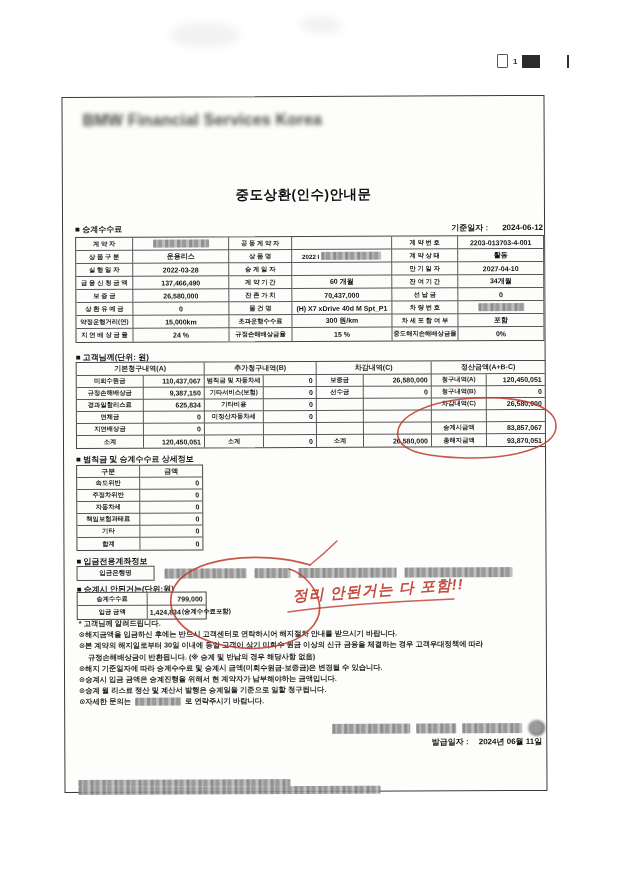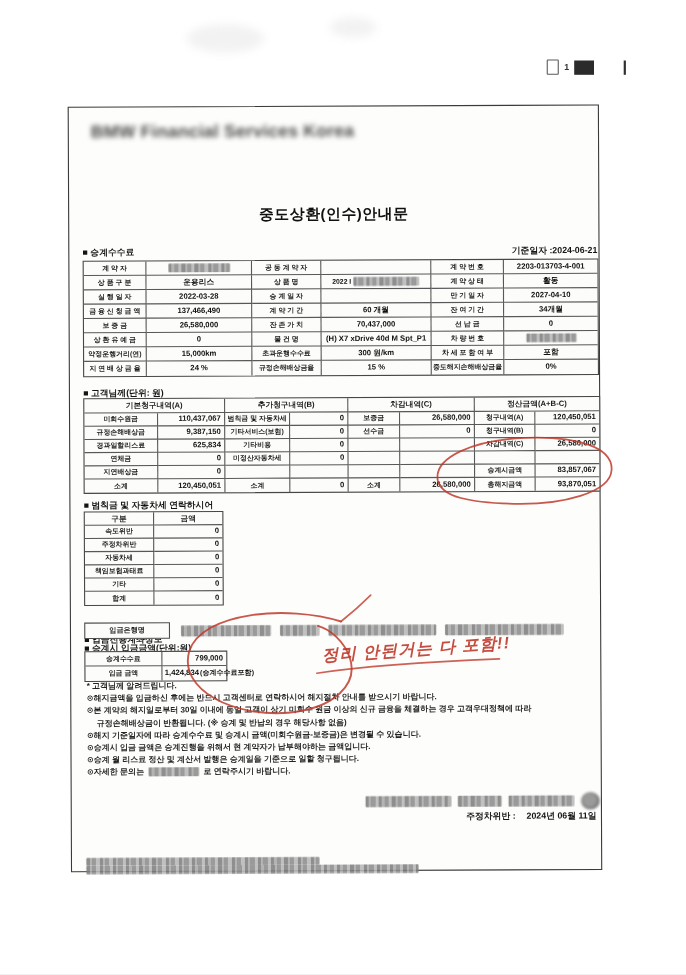--- a/index.html
+++ b/index.html
@@ -15,21 +15,21 @@
 
   
   .doc{position:absolute;left:63px;top:96px;width:481px;height:694px;border:1.4px solid #3a3a3a;
        background:#fdfdfb;transform:rotate(-0.25deg);}
   .logo{position:absolute;left:20px;top:14px;font-size:16px;font-weight:800;color:#454545;
         letter-spacing:.2px;filter:blur(2.3px);white-space:nowrap;}
   .title{position:absolute;top:89px;left:0;width:100%;text-align:center;font-size:13.5px;
          font-weight:800;letter-spacing:.5px;color:#101010;}
   .sh{position:absolute;left:12px;font-size:8px;font-weight:800;color:#141414;white-space:nowrap;}
   .sec1{display:flex;justify-content:space-between;width:468px;}
-  .bd-label{}
+  .bd-label{margin-right:14px;}
 
   .grid{position:absolute;display:grid;border:1px solid #474747;background:#fcfcfa;}
   .grid>.c{border-right:1px solid #585858;border-bottom:1px solid #585858;display:flex;
            align-items:center;justify-content:center;overflow:hidden;white-space:nowrap;}
   .c.l{font-size:6.3px;font-weight:700;color:#1a1a1a;}
   .c.v{font-size:7px;font-weight:700;color:#111;}
   .c.r{justify-content:flex-end;padding-right:3px;font-size:7px;font-weight:700;color:#111;}
   .c.h{font-size:7px;font-weight:800;}
   .c .small{font-size:6.2px;}
 
@@ -97,21 +97,21 @@
   </div>
 
   <div class="doc">
 
     <div class="logo">BMW Financial Services Korea</div>
     <div class="title">중도상환(인수)안내문</div>
 
     <div class="sh sec1" style="top:126px;">
       <span>■ 승계수수료</span>
       <span>
-        <span class="bd-label">기준일자 :</span><span>2024-06-21</span>
+        <span class="bd-label">기준일자 :</span><span>2024-06-12</span>
       </span>
     </div>
 
     <div class="grid ctable">
       <div class="c l">계 약 자</div>
       <div class="c v">
           <span class="chip" style="width:56px"></span>
         </div>
       <div class="c l">공 동 계 약 자</div>
       <div class="c v"></div>
@@ -229,52 +229,52 @@
       <div class="c l">소계</div>
       <div class="c r">120,450,051</div>
       <div class="c l">소계</div>
       <div class="c r">0</div>
       <div class="c l">소계</div>
       <div class="c r">26,580,000</div>
       <div class="c l">총해지금액</div>
       <div class="c r">93,870,051</div>
     </div>
 
-    <div class="sh" style="top:356px;">■ 범칙금 및 자동차세 연락하시어</div>
+    <div class="sh" style="top:356px;">■ 범칙금 및 승계수수료 상세정보</div>
 
     <div class="grid ftable">
       <div class="c h">구분</div>
       <div class="c h">금액</div>
       <div class="c l">속도위반</div>
       <div class="c r">0</div>
       <div class="c l">주정차위반</div>
       <div class="c r">0</div>
       <div class="c l">자동차세</div>
       <div class="c r">0</div>
       <div class="c l">책임보험과태료</div>
       <div class="c r">0</div>
       <div class="c l">기타</div>
       <div class="c r">0</div>
       <div class="c l">합계</div>
       <div class="c r">0</div>
     </div>
 
-    <div class="sh" style="top:458px;margin-top:20px;">■ 입금전용계좌정보</div>
+    <div class="sh" style="top:458px;">■ 입금전용계좌정보</div>
 
     <div class="bankrow">
       <div class="bankcell">입금은행명</div>
       <div class="bankchips">
         <span class="chip tall" style="width:82px"></span>
         <span class="chip tall" style="width:36px"></span>
         <span class="chip tall" style="width:98px"></span>
         <span class="chip tall" style="width:108px"></span>
       </div>
     </div>
 
-    <div class="sh" style="top:486px;">■ 승계시 입금금액(단위:원)</div>
+    <div class="sh" style="top:486px;">■ 승계시 안된거는(단위:원)</div>
 
     <div class="grid ptable">
       <div class="c l">승계수수료</div>
       <div class="c r">799,000</div>
       <div class="c l">입금 금액</div>
       <div class="c v ovf">
         <span>1,424,834</span>
           <span class="sfx">(승계수수료포함)</span>
       </div>
     </div>
@@ -295,21 +295,21 @@
     </div>
 
     <div class="companyline">
       <span class="chip tall" style="width:78px"></span>
       <span class="chip tall" style="width:40px"></span>
       <span class="chip tall" style="width:60px"></span>
       <span class="stamp"></span>
     </div>
 
     <div class="issue">
-      <span>주정차위반 :</span><span class="gap"></span><span>2024년 06월 11일</span>
+      <span>발급일자 :</span><span class="gap"></span><span>2024년 06월 11일</span>
     </div>
 
     <div class="footerblur chip f1"></div>
     <div class="footerblur chip f2"></div>
   </div>
 
   <svg class="redink" width="624" height="886" viewBox="0 0 624 886">
     <path d="M 398 437 C 394 416 430 400 477 398 C 525 396 557 407 556 427 C 555 448 511 459 467 458 C 427 457 402 452 398 437 Z" fill="none" stroke="#c0392b" stroke-width="1.6" stroke-linecap="round" opacity="0.85"></path>
     <path d="M 310 565 C 262 550 184 556 172 592 C 162 628 214 652 262 648 C 304 644 326 622 318 598 C 313 583 300 572 289 569" fill="none" stroke="#c0392b" stroke-width="1.7" stroke-linecap="round" opacity="0.85"></path>
     <path d="M 310 565 C 320 557 330 548 337 541" fill="none" stroke="#c0392b" stroke-width="1.5" stroke-linecap="round" opacity="0.8"></path>

